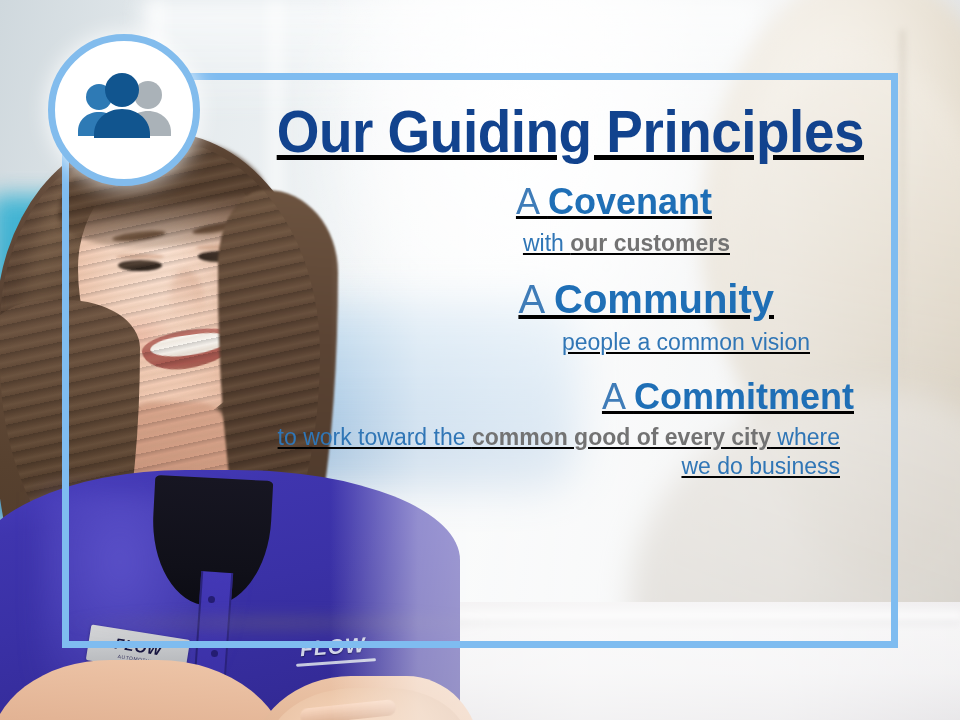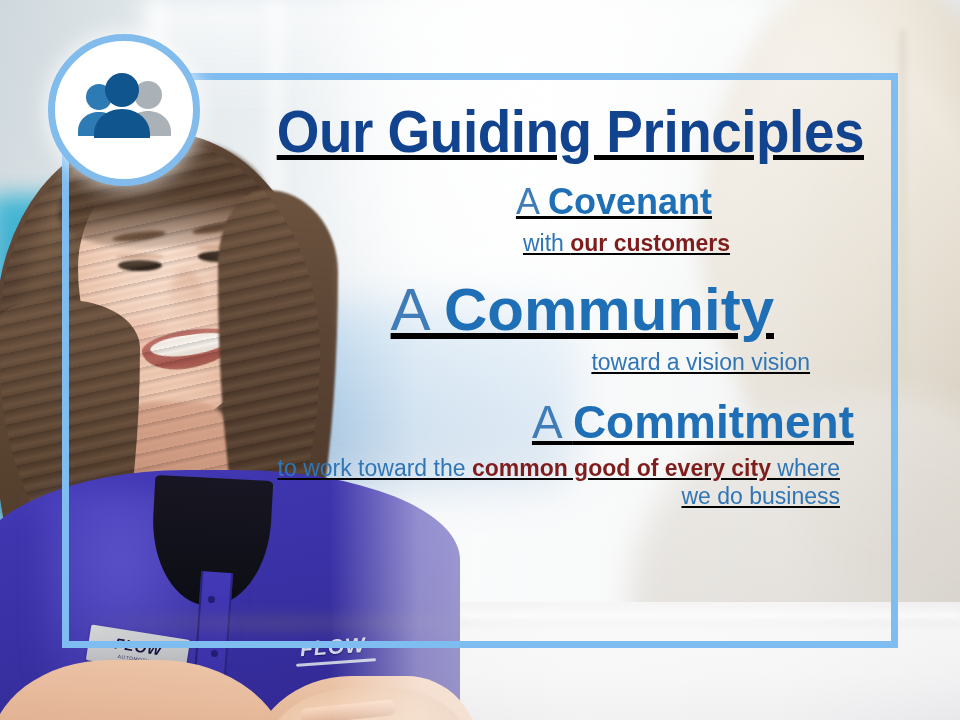--- a/index.html
+++ b/index.html
@@ -346,25 +346,25 @@
   }
   .p-head .art { font-weight:normal; color:#3f7cb8; }
   .p-head .word { font-weight:bold; color:#1f6fb6; }
 
   .p-sub {
     font-size:23px;
     line-height:1.24;
     color:#3076b6;
     margin-top:8px;
   }
-  .p-sub b { font-weight:bold; color:#7f1d1d; }
+  .p-sub b { font-weight:bold; color:#737373; }
 
   .pr-covenant   .p-head { font-size:36px; }
-  .pr-community  .p-head { font-size:60px; }
-  .pr-commitment .p-head { font-size:46px; }
+  .pr-community  .p-head { font-size:40px; }
+  .pr-commitment .p-head { font-size:36px; }
 
   .pr-covenant   { margin-right: 152px; }
   .pr-covenant   .p-sub { margin-right: -18px; }
   .pr-community  { margin-right: 90px; }
   .pr-community  .p-sub { margin-right: -36px; }
   .pr-commitment { margin-right: 10px; }
   .pr-commitment .p-sub { margin-right: 14px; }
 </style>
 </head>
 <body>
@@ -464,21 +464,21 @@
       <div class="p-sub">
         <span>with </span><b>our customers</b><span></span>
       </div>
     </div>
 
     <div class="principle pr-community">
       <div class="p-head">
         <span class="art">A </span><span class="word">Community</span>
       </div>
       <div class="p-sub">
-        <div>toward a vision vision</div>
+        <div>people a common vision</div>
       </div>
     </div>
 
     <div class="principle pr-commitment">
       <div class="p-head">
         <span class="art">A </span><span class="word">Commitment</span>
       </div>
       <div class="p-sub">
         <div><span>to work toward the </span><b>common good of every city</b><span> where</span></div>
         <div>we do business</div>

